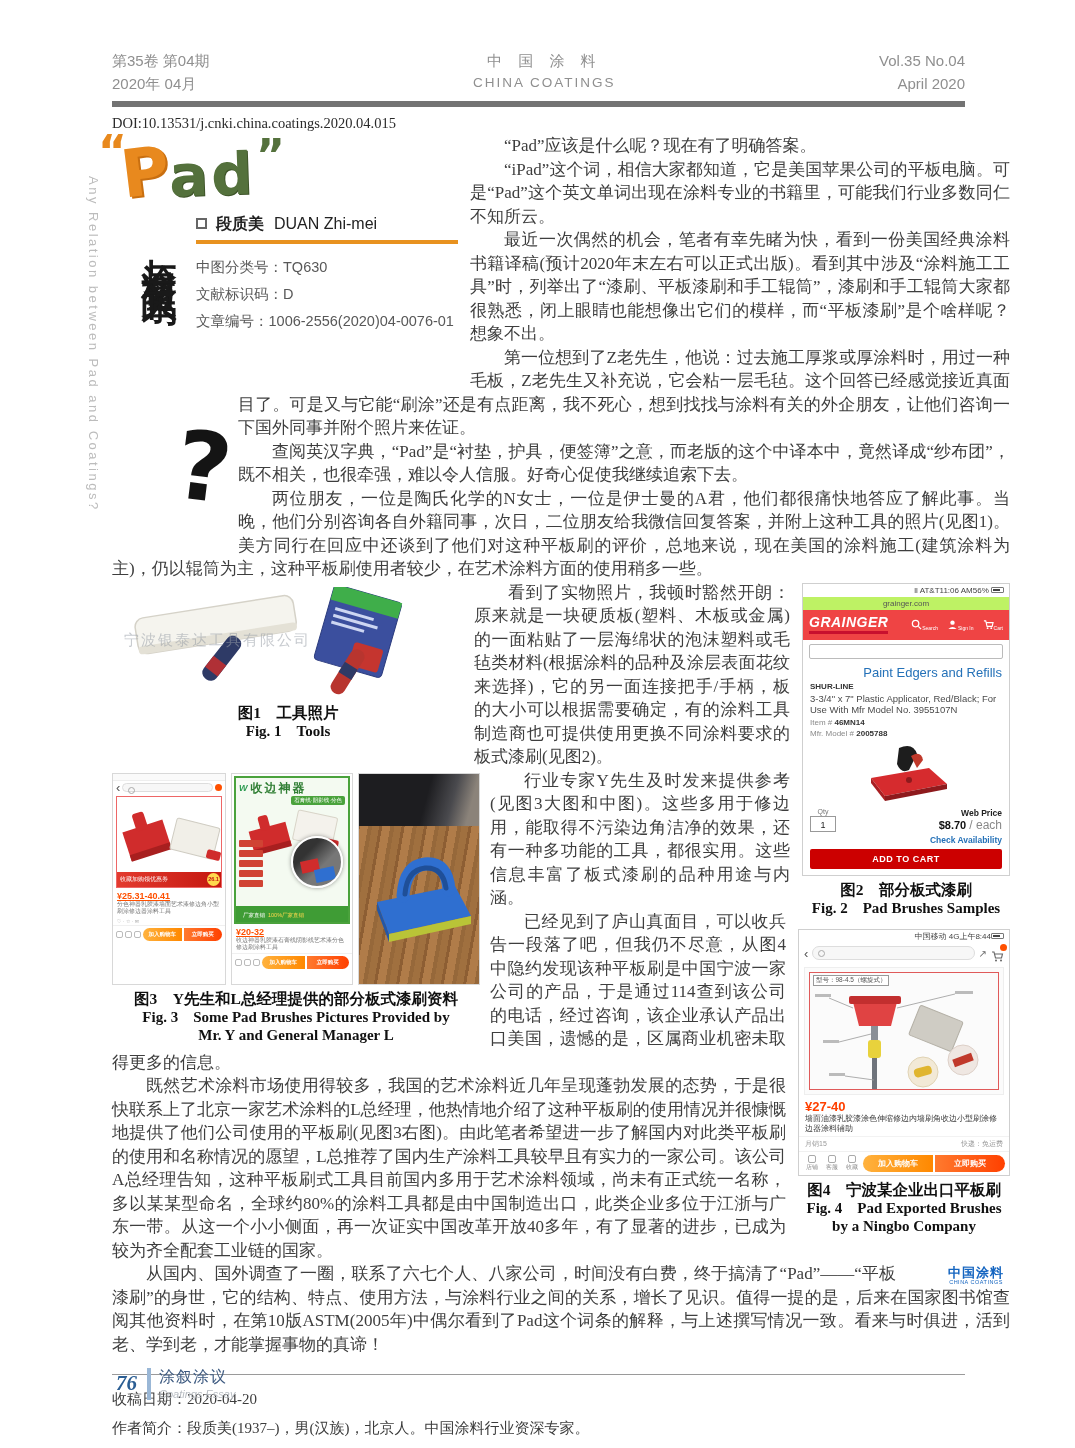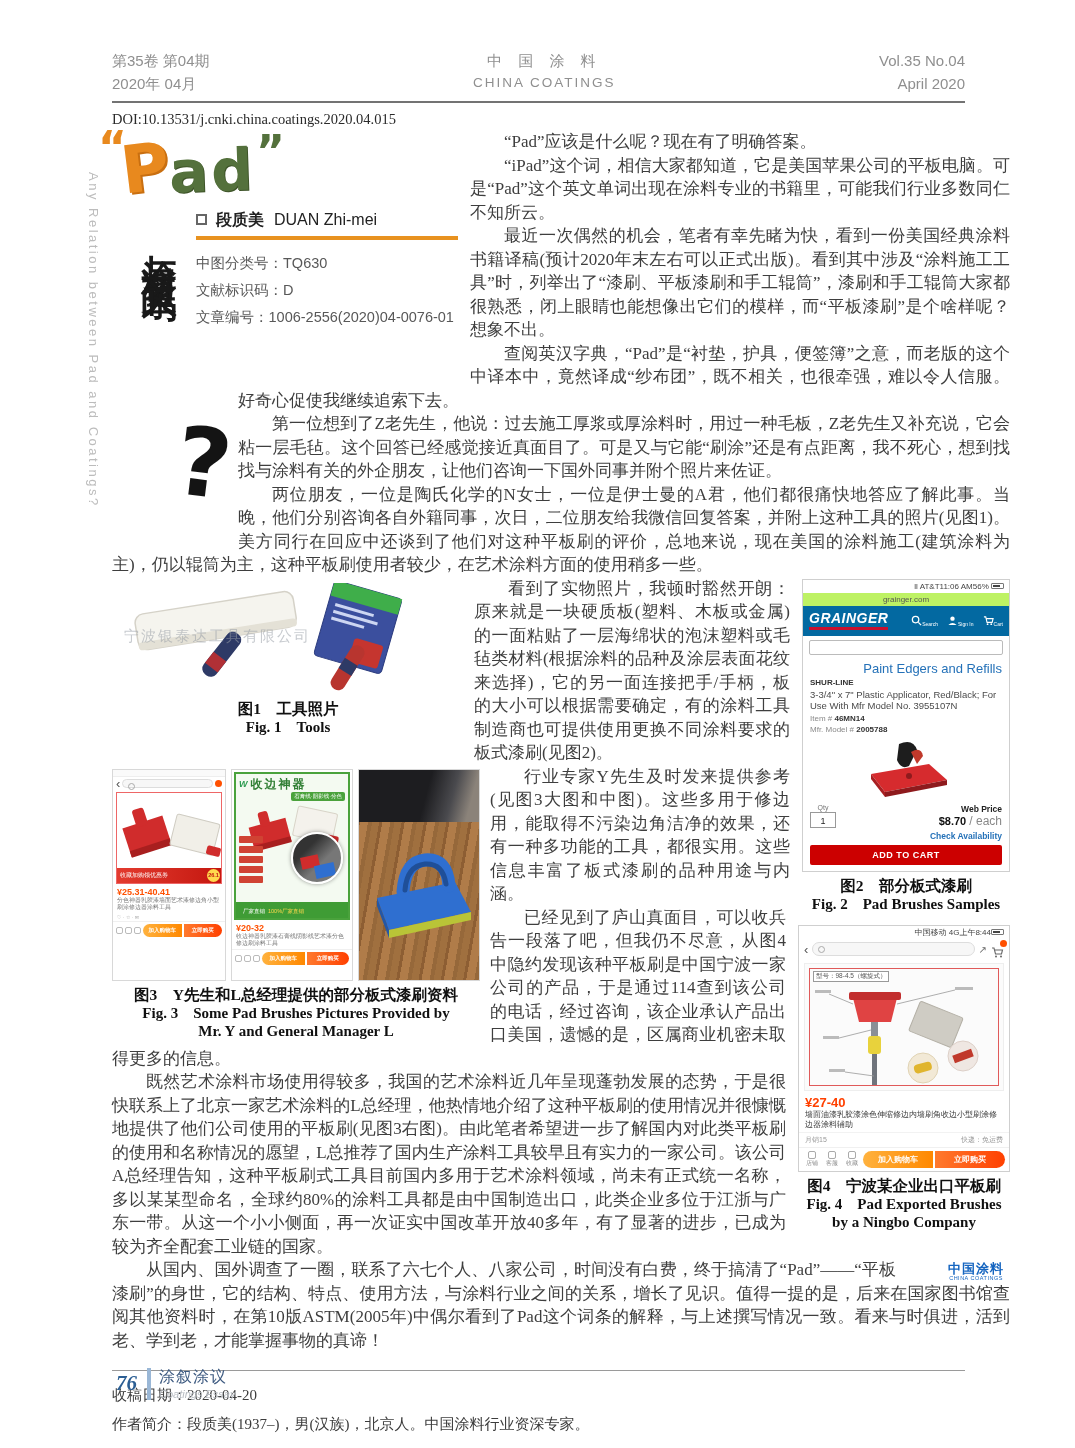--- a/index.html
+++ b/index.html
@@ -2,21 +2,21 @@
 <html><head>
 <meta charset="utf-8">
 <style>
   * { box-sizing: border-box; margin:0; padding:0; }
   body { background:#e9e9e9; font-family:"Liberation Serif","DejaVu Serif",serif; }
   .page { position:relative; width:1075px; height:1448px; margin:0 auto; background:#ffffff; overflow:hidden; }
 
   
   .jhead { margin:50px 110px 0 112px; display:flex; justify-content:space-between; align-items:flex-start;
            font-family:"Liberation Sans","DejaVu Sans",sans-serif; color:#8f8f8f; font-size:15px; line-height:1.5;
-           border-bottom:2px solid #737373; padding-bottom:6px; }
+           border-bottom:6px solid #737373; padding-bottom:6px; }
   .jhead .c { text-align:center; }
   .jhead .r { text-align:right; }
   .jcn { letter-spacing:6px; }
   .jen { letter-spacing:2px; font-size:13.5px; }
   .doi { margin:8px 0 0 112px; font-size:14.5px; color:#2a2a2a; font-family:"Liberation Serif",serif; }
 
   
   .article { position:relative; width:898px; margin:2px 0 0 112px; min-height:1150px; }
   .p { font-size:17px; line-height:23.5px; color:#3e3e3e; text-align:justify; text-indent:2em; margin:0; }
 
@@ -57,21 +57,21 @@
   .wm { position:absolute; left:6px; top:44px; font-size:15px; color:#9aa0a8; opacity:.55; letter-spacing:2px; white-space:nowrap; }
 
   
   .ph { border:1px solid #cfcfcf; background:#fff; font-family:"Liberation Sans",sans-serif; overflow:hidden; }
   .st { display:flex; justify-content:flex-end; align-items:center; font-size:8px; color:#444; padding:1px 5px; height:13px; }
   .bat { display:inline-block; width:13px; height:6px; border:1px solid #777; border-radius:1px; position:relative; }
   .bat i { position:absolute; left:1px; top:1px; bottom:1px; width:7px; background:#444; }
 
   
   .g-url { height:13px; background:#bef264; text-align:center; font-size:8px; color:#555; line-height:13px; }
-  .g-nav { height:30px; background:#0369a1; display:flex; align-items:center; padding:0 6px; }
+  .g-nav { height:30px; background:#ef4444; display:flex; align-items:center; padding:0 6px; }
   .g-brand { color:#fff; font-weight:bold; font-style:italic; font-size:14px; letter-spacing:.5px; border-bottom:3px solid #c8102e; line-height:1.1; }
   .g-icons { margin-left:auto; display:flex; gap:9px; }
   .g-ic { text-align:center; color:#fff; font-size:5px; line-height:1.2; }
   .g-search { margin:4px 6px; height:15px; border:1px solid #bbb; border-radius:2px; background:#fff; }
   .g-body { padding:2px 7px 6px; }
   .g-link { color:#2471b8; font-size:13px; font-weight:normal;text-align:right; }
   .g-sl { font-size:8px; font-weight:bold; color:#333; margin-top:2px; }
   .g-title { font-size:9.5px; color:#4a4a4a; line-height:11.5px; margin-top:2px; }
   .g-item { font-size:8px; color:#8a8a8a; margin-top:2px; }
   .g-item b { color:#333; }
@@ -114,21 +114,21 @@
   .c2 { width:122px; height:212px; }
   .c3 { width:122px; height:212px; position:relative; }
   .mini-st { height:7px; background:#fafafa; border-bottom:1px solid #eee; }
   .mini-search { display:flex; align-items:center; gap:2px; padding:1px 3px; height:13px; }
   .mini-search .t-pill { height:9px; }
   .c1-img { margin:2px 3px; height:92px; border:1px solid #e66; position:relative; overflow:hidden; }
   .c1-banner { position:absolute; left:0; right:0; bottom:0; height:15px; background:linear-gradient(90deg,#e33b2f,#c4170f);
                color:#fff; font-size:6px; line-height:15px; padding-left:3px; white-space:nowrap; }
   .c1-coupon { position:absolute; right:1px; bottom:1px; width:13px; height:13px; background:#ffd94d; border-radius:50%;
                color:#c4170f; font-size:5.5px; font-weight:bold; text-align:center; line-height:13px; }
-  .c-price { color:#ff5000; font-weight:bold; font-size:9px; padding:1px 4px 0; }
+  .c-price { color:#ff5000; font-weight:bold; font-size:9px; padding:1px 4px 0;text-decoration:underline; }
   .c-desc { font-size:6px; color:#777; line-height:7.5px; padding:0 4px; height:16px; overflow:hidden; }
   .c-icons { font-size:5px; color:#aaa; padding:1px 4px; }
   .c-bar { display:flex; align-items:center; gap:2px; padding:2px 3px; border-top:1px solid #f0f0f0; }
   .c-tabs { display:flex; gap:2px; }
   .c-tab { width:7px; height:7px; border:1px solid #bbb; border-radius:2px; }
   .c-btn { flex:1; height:13px; border-radius:7px 0 0 7px; background:linear-gradient(90deg,#ffb23e,#ff8800);
            color:#fff; font-size:5.5px; font-weight:bold; text-align:center; line-height:13px; white-space:nowrap; }
   .c-btn.buy { border-radius:0 7px 7px 0; background:linear-gradient(90deg,#ff7a2e,#ff4000); }
   .c2-poster { margin:2px; border:2px solid #4aa23c; background:#f4faf1; height:148px; position:relative; overflow:hidden; }
   .c2-head { display:flex; align-items:center; gap:3px; padding:2px 3px; }
@@ -199,22 +199,22 @@
         <div>中图分类号：TQ630</div>
         <div>文献标识码：D</div>
         <div>文章编号：1006-2556(2020)04-0076-01</div>
       </div>
     </div>
     <div class="t-spacer"></div>
 
     <p class="p">“Pad”应该是什么呢？现在有了明确答案。</p>
     <p class="p">“iPad”这个词，相信大家都知道，它是美国苹果公司的平板电脑。可是“Pad”这个英文单词出现在涂料专业的书籍里，可能我们行业多数同仁不知所云。</p>
     <p class="p">最近一次偶然的机会，笔者有幸先睹为快，看到一份美国经典涂料书籍译稿(预计2020年末左右可以正式出版)。看到其中涉及“涂料施工工具”时，列举出了“漆刷、平板漆刷和手工辊筒”，漆刷和手工辊筒大家都很熟悉，闭上眼睛也能想像出它们的模样，而“平板漆刷”是个啥样呢？想象不出。</p>
+    <p class="p">第一位想到了Z老先生，他说：过去施工厚浆或厚涂料时，用过一种毛板，Z老先生又补充说，它会粘一层毛毡。这个回答已经感觉接近真面目了。可是又与它能“刷涂”还是有点距离，我不死心，想到找找与涂料有关的外企朋友，让他们咨询一下国外同事并附个照片来佐证。</p>
     <p class="p">查阅英汉字典，“Pad”是“衬垫，护具，便签簿”之意，而老版的这个中译本中，竟然译成“纱布团”，既不相关，也很牵强，难以令人信服。好奇心促使我继续追索下去。</p>
-    <p class="p">第一位想到了Z老先生，他说：过去施工厚浆或厚涂料时，用过一种毛板，Z老先生又补充说，它会粘一层毛毡。这个回答已经感觉接近真面目了。可是又与它能“刷涂”还是有点距离，我不死心，想到找找与涂料有关的外企朋友，让他们咨询一下国外同事并附个照片来佐证。</p>
     <p class="p">两位朋友，一位是陶氏化学的N女士，一位是伊士曼的A君，他们都很痛快地答应了解此事。当晚，他们分别咨询各自外籍同事，次日，二位朋友给我微信回复答案，并附上这种工具的照片(见图1)。美方同行在回应中还谈到了他们对这种平板刷的评价，总地来说，现在美国的涂料施工(建筑涂料为主)，仍以辊筒为主，这种平板刷使用者较少，在艺术涂料方面的使用稍多一些。</p>
 
     <div class="figL fig1">
       <div class="f1img">
         <svg width="340" height="112" viewBox="0 0 340 112">
           <g transform="rotate(-9 95 40)">
             <rect x="18" y="20" width="160" height="36" rx="9" fill="#f5f4ee" stroke="#d5d2c8" stroke-width="1.5"></rect>
             <rect x="18" y="48" width="160" height="8" rx="4" fill="#e4e1d6"></rect>
           </g>
           <g transform="rotate(38 120 70)">

